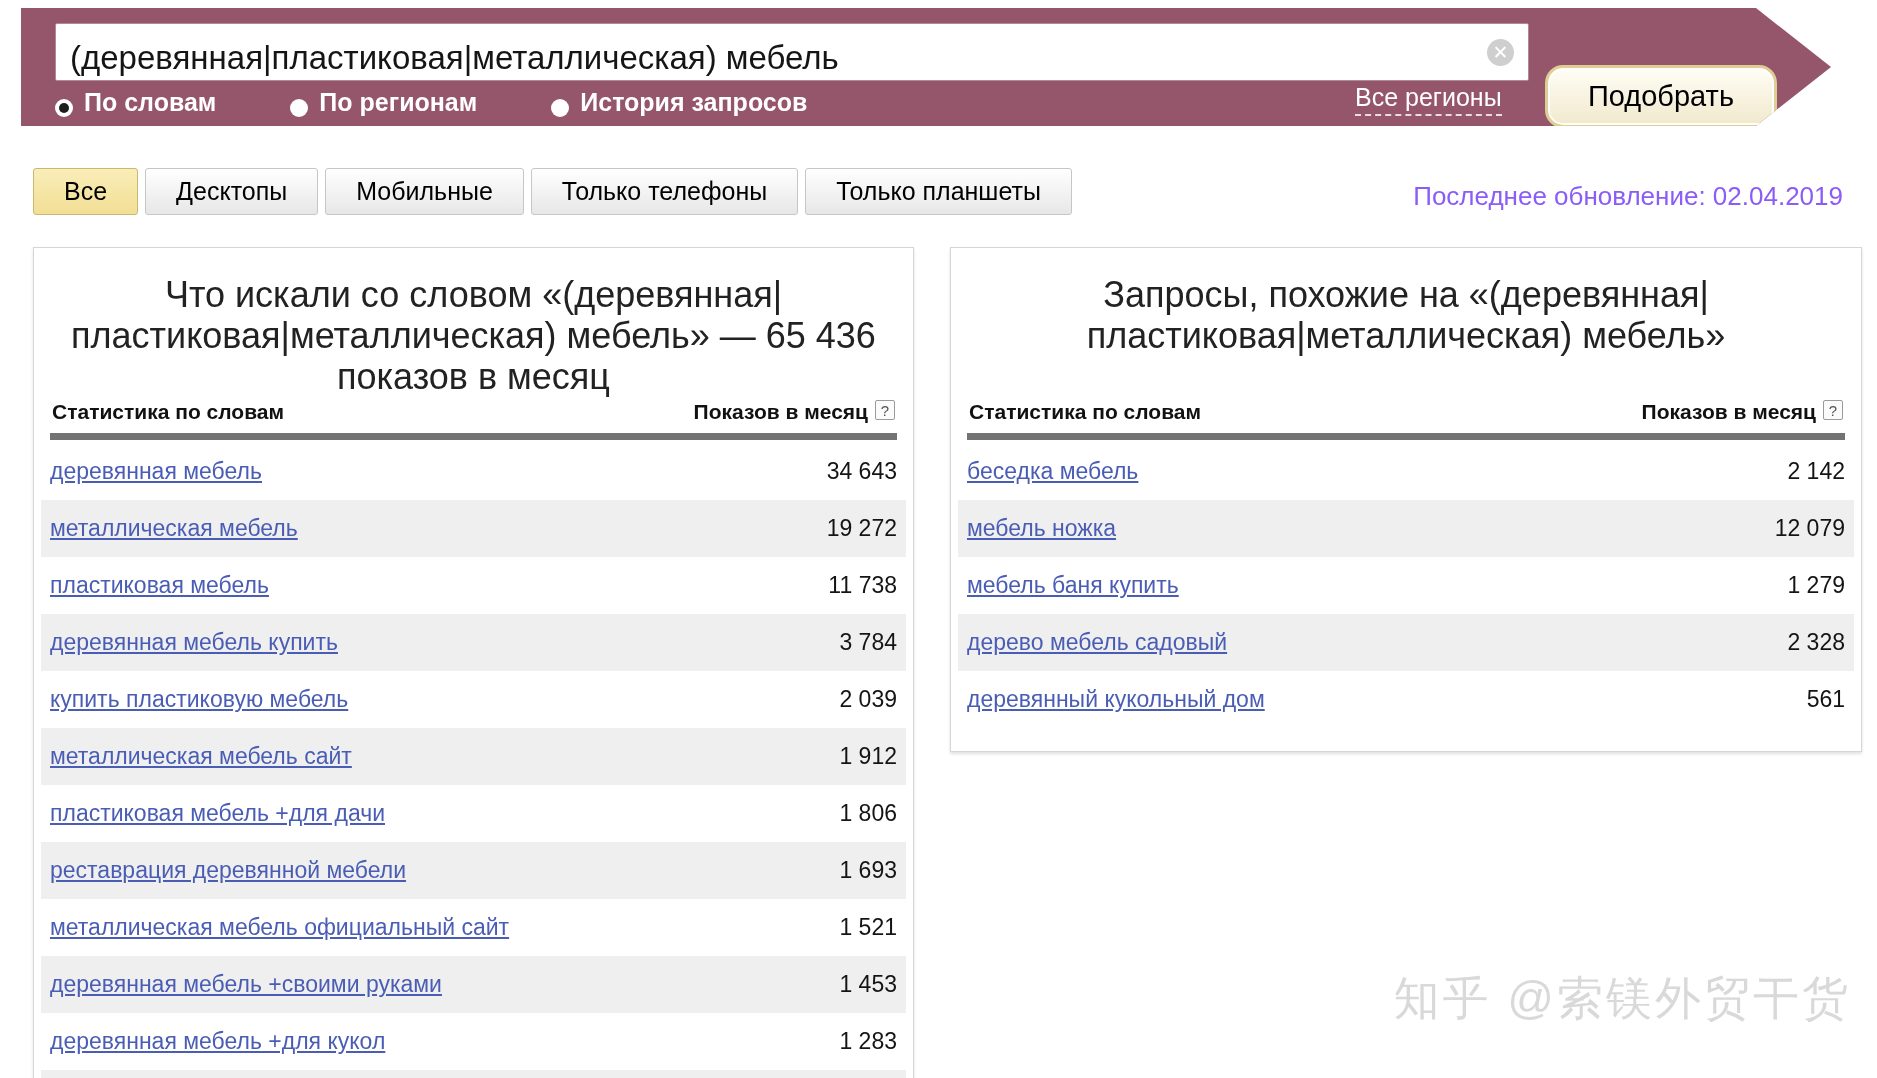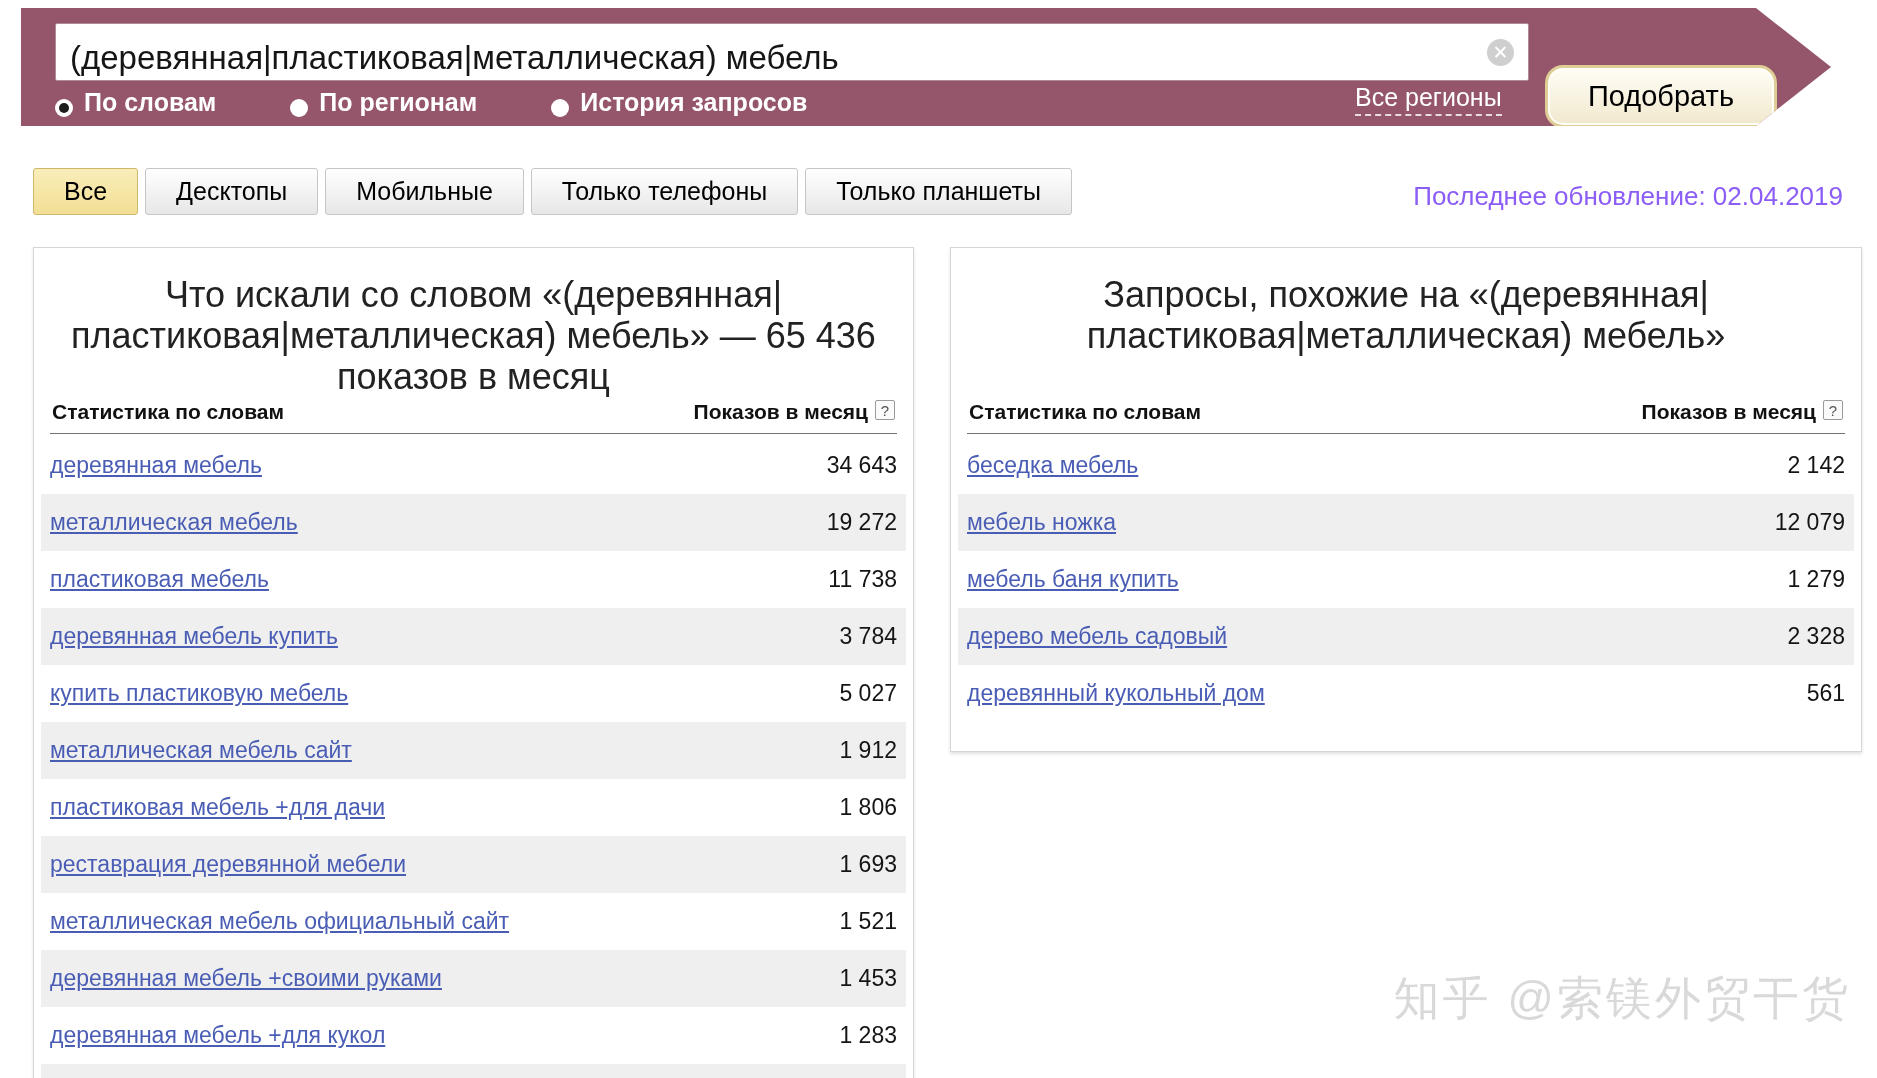--- a/index.html
+++ b/index.html
@@ -70,21 +70,21 @@
     box-shadow:0 2px 3px rgba(0,0,0,.12);
   }
   .panel-left{left:33px;width:881px;height:900px;}
   .panel-right{left:950px;width:912px;height:505px;}
   .panel-title{
     height:152px;padding-top:26px;text-align:center;
     font-size:36px;line-height:41px;color:#222;
   }
   .thead{
     display:flex;justify-content:space-between;align-items:flex-end;
-    margin:0 16px;padding:0 2px 9px;border-bottom:1px solid #737373;
+    margin:0 16px;padding:0 2px 9px;border-bottom:7px solid #737373;
     font-weight:bold;font-size:21px;color:#111;gap:34px;
   }
   .help-icon{
     display:inline-block;width:20px;height:20px;margin-left:7px;vertical-align:top;
     border:1px solid #9a9a9a;border-radius:2px;background:#fbfbfb;
     font-size:15px;font-weight:normal;line-height:19px;text-align:center;color:#555;
     cursor:pointer;
   }
   .rows{margin:3px 7px 0;}
   .row{display:flex;justify-content:space-between;align-items:center;padding:15px 9px;}
@@ -159,21 +159,21 @@
     <div class="row">
       <a>пластиковая мебель</a>
       <span class="num">11 738</span>
     </div>
     <div class="row stripe">
       <a>деревянная мебель купить</a>
       <span class="num">3 784</span>
     </div>
     <div class="row">
       <a>купить пластиковую мебель</a>
-      <span class="num">5 027</span>
+      <span class="num">2 039</span>
     </div>
     <div class="row stripe">
       <a>металлическая мебель сайт</a>
       <span class="num">1 912</span>
     </div>
     <div class="row">
       <a>пластиковая мебель +для дачи</a>
       <span class="num">1 806</span>
     </div>
     <div class="row stripe">

